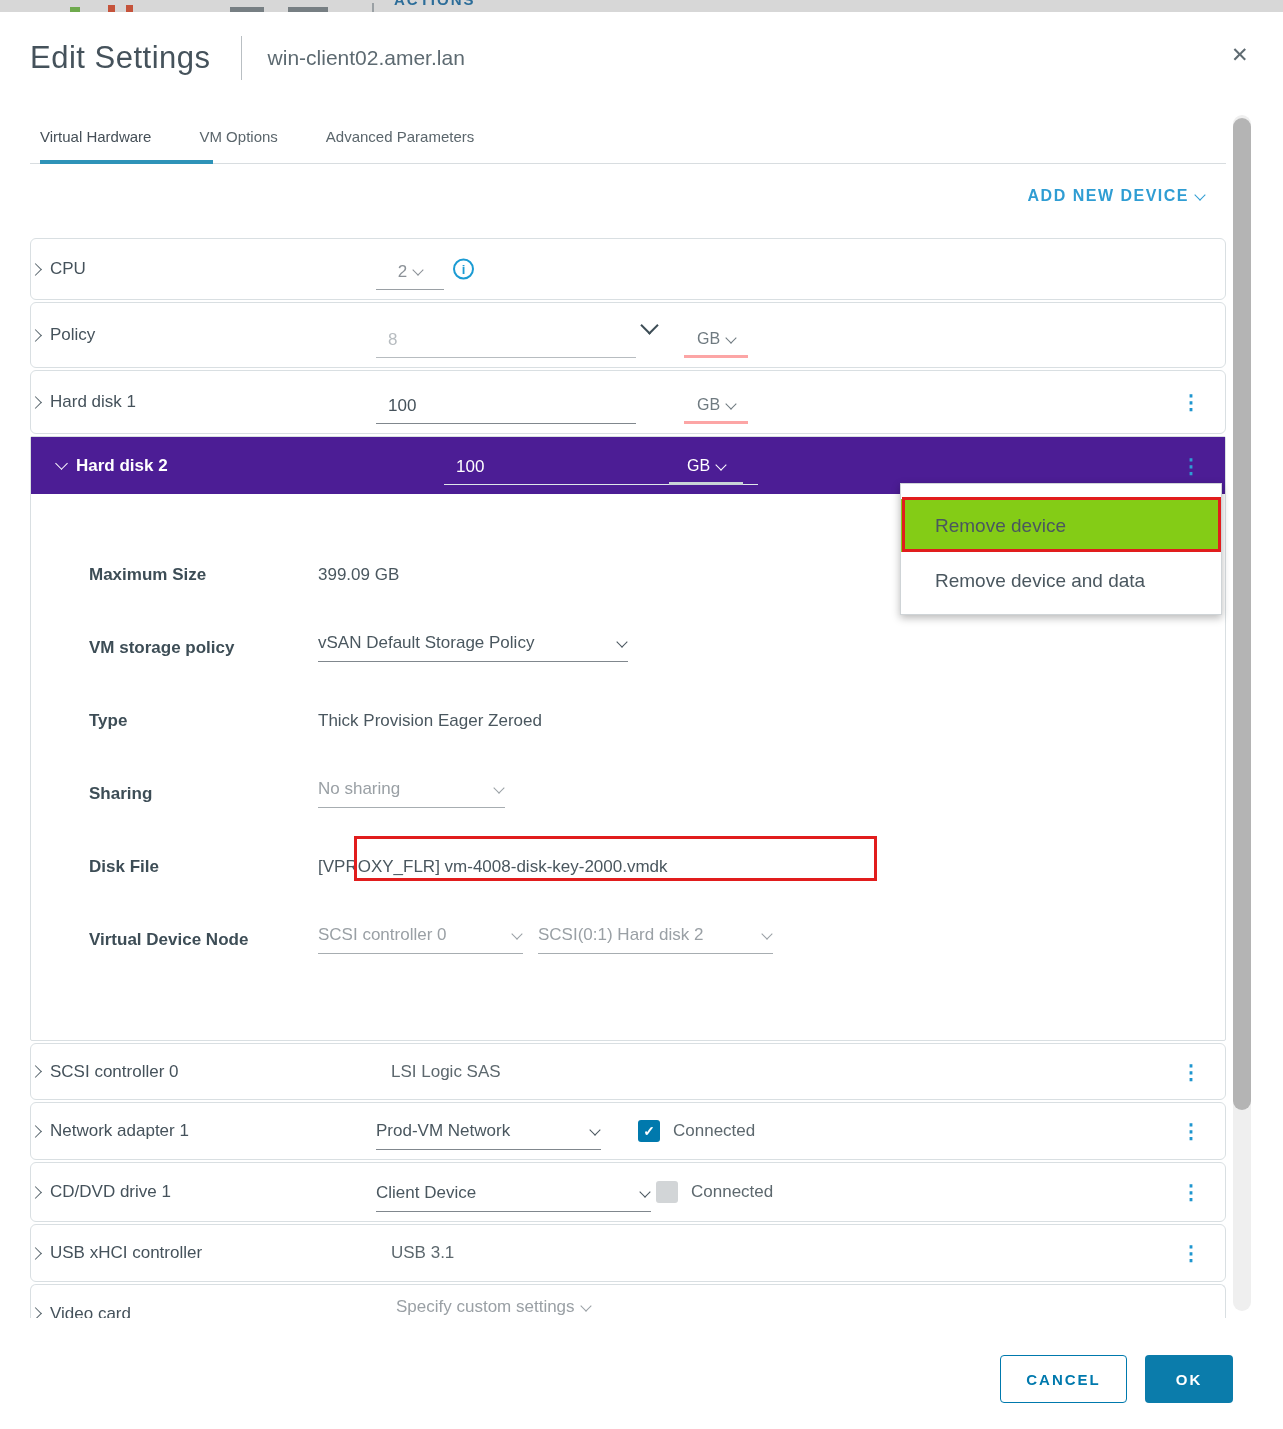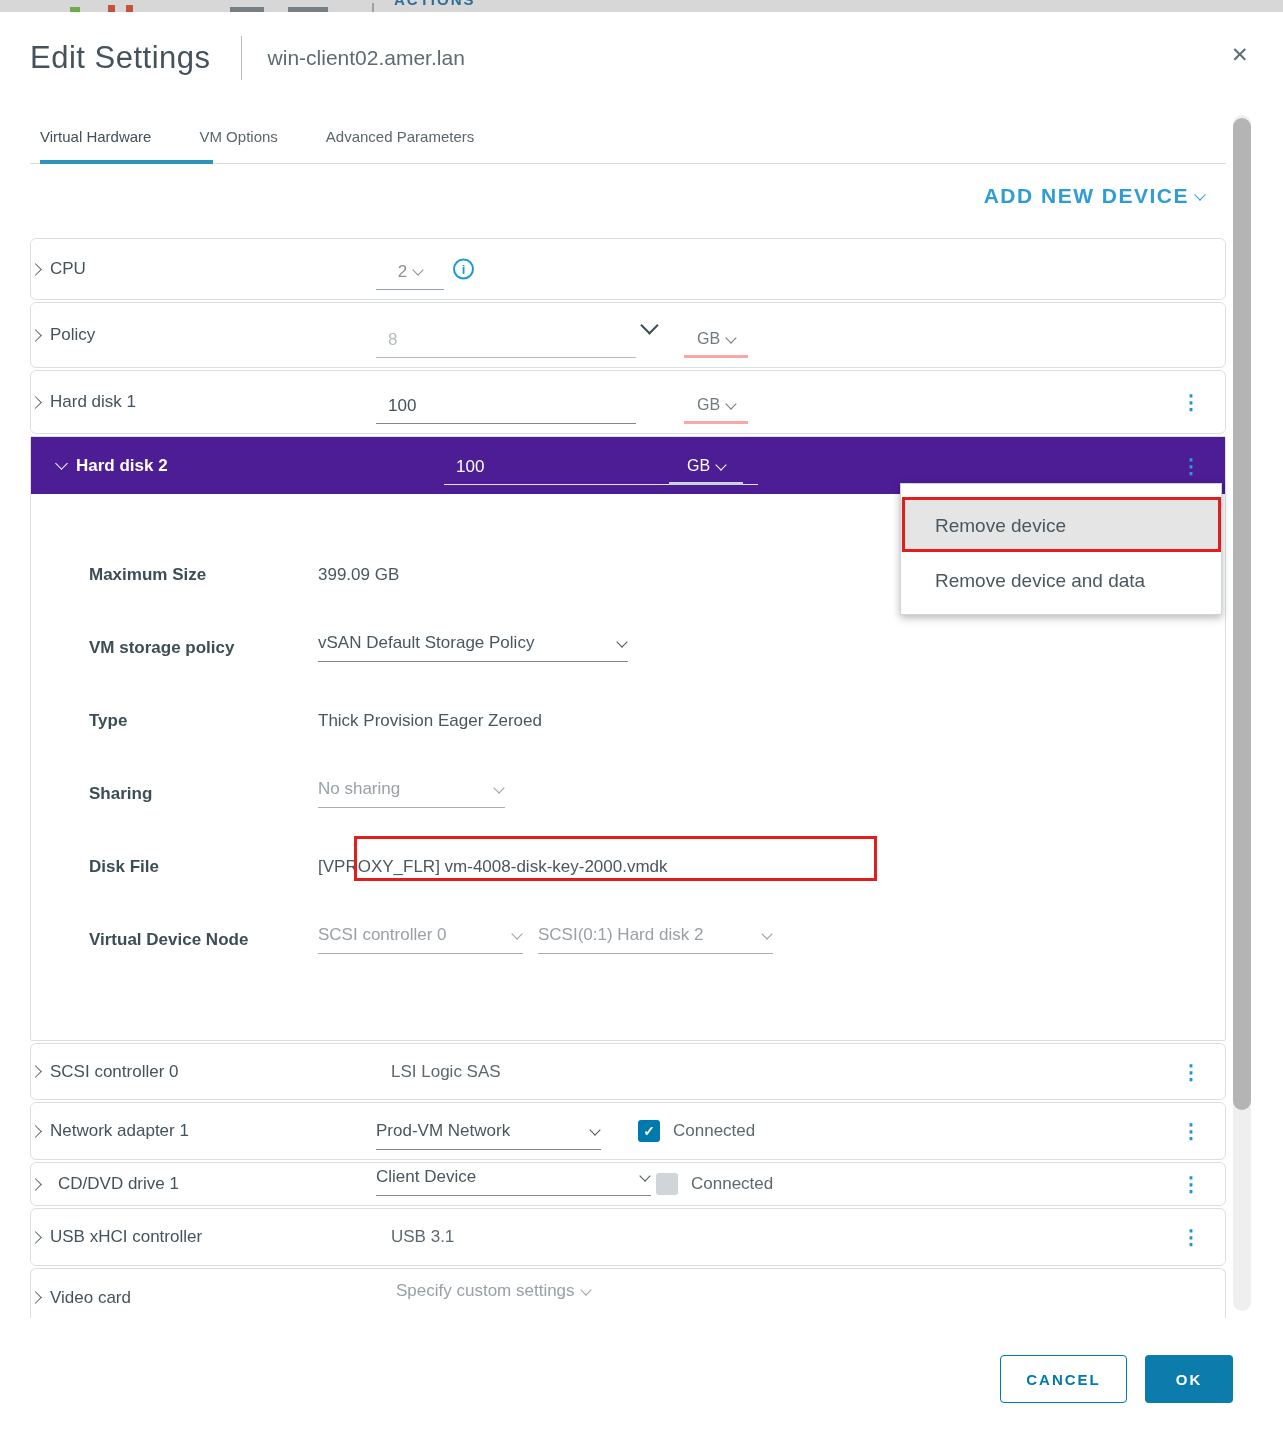--- a/index.html
+++ b/index.html
@@ -27,31 +27,31 @@
   
   .content{position:absolute;left:30px;top:128px;width:1196px;height:1190px;overflow:hidden;}
 
   .tabs{position:relative;height:38px;display:flex;gap:48px;padding-left:10px;box-sizing:border-box;}
   .tab{font-size:15px;color:#5b666c;cursor:pointer;text-align:right;}
   .tab.active{color:#454f57;}
   .tabs-hairline{position:absolute;left:0;right:0;top:35px;height:1px;background:#d8dde0;}
   .tab-underline{position:absolute;left:10px;top:32px;width:173px;height:4px;background:#2e93b8;}
 
   .add-row{height:56px;display:flex;align-items:center;justify-content:flex-end;padding-right:22px;margin-top:2px;}
-  .add-link{color:#2f9dd3;font-size:21px;font-weight:600;letter-spacing:1.5px;display:flex;align-items:center;cursor:pointer;}
+  .add-link{color:#2f9dd3;font-size:16px;font-weight:600;letter-spacing:1.5px;display:flex;align-items:center;cursor:pointer;}
 
   
   .row{position:relative;border:1px solid #d9dfe2;border-radius:6px;margin-bottom:2px;
        display:flex;align-items:center;box-sizing:border-box;background:#fff;}
   .r-cpu{height:62px;margin-top:14px;}
   .r-mem{height:66px;}
   .r-hd1{height:64px;}
   .r-std{height:57px;}
   .r-net{height:58px;}
-  .r-cd{height:44px;gap:8px;}
+  .r-cd{height:60px;}
   .r-usb{height:58px;}
   .r-video{height:58px;border-bottom:none;}
   .row-label{font-size:17px;font-weight:500;color:#45525b;margin-left:10px;}
 
   .chev{width:8px;height:8px;border-top:1.6px solid #5a676e;border-right:1.6px solid #5a676e;
         display:inline-block;transform:rotate(45deg);flex:none;}
   .chev-down{transform:rotate(135deg);border-color:#ffffff;margin-top:-4px;}
   .caret{width:7px;height:7px;border-right:1.5px solid currentColor;border-bottom:1.5px solid currentColor;
          display:inline-block;transform:rotate(45deg);margin-left:7px;margin-bottom:3px;flex:none;}
 
@@ -92,21 +92,21 @@
   .cb{width:22px;height:22px;border-radius:3px;display:flex;align-items:center;justify-content:center;flex:none;}
   .cb.checked{background:#0079ad;color:#fff;font-size:14px;font-weight:700;}
   .cb.unchecked{background:#d2d5d7;color:transparent;}
   .cb-label{margin-left:13px;font-size:17px;color:#5d686e;}
   .dd-video{position:absolute;left:365px;top:12px;color:#9aa0a5;font-size:17px;display:inline-flex;align-items:center;}
 
   
   .ctx-menu{position:absolute;left:900px;top:483px;width:322px;height:132px;background:#fff;border:1px solid #cfd4d7;
       box-shadow:0 3px 8px rgba(0,0,0,.28);box-sizing:border-box;z-index:20;}
   .ctx-item{font-size:19px;color:#4a575f;padding-left:34px;display:flex;align-items:center;cursor:pointer;}
-  .ctx-item-1{margin-top:15px;height:53px;background:#e5e5e5;}
+  .ctx-item-1{margin-top:15px;height:53px;background:#84cc16;}
   .ctx-item-2{height:50px;margin-top:4px;}
 
   
   .annot{position:absolute;border:3px solid #e11d1d;box-sizing:border-box;z-index:30;pointer-events:none;}
   .annot-menu{left:902px;top:497px;width:319px;height:55px;}
   .annot-disk{left:354px;top:836px;width:523px;height:45px;}
 
   
   .sb-track{position:absolute;left:1233px;top:115px;width:18px;height:1196px;background:#efefef;border-radius:9px;}
   .sb-thumb{position:absolute;left:0px;top:3px;width:18px;height:992px;background:#b4b4b4;border-radius:9px;cursor:pointer;}

